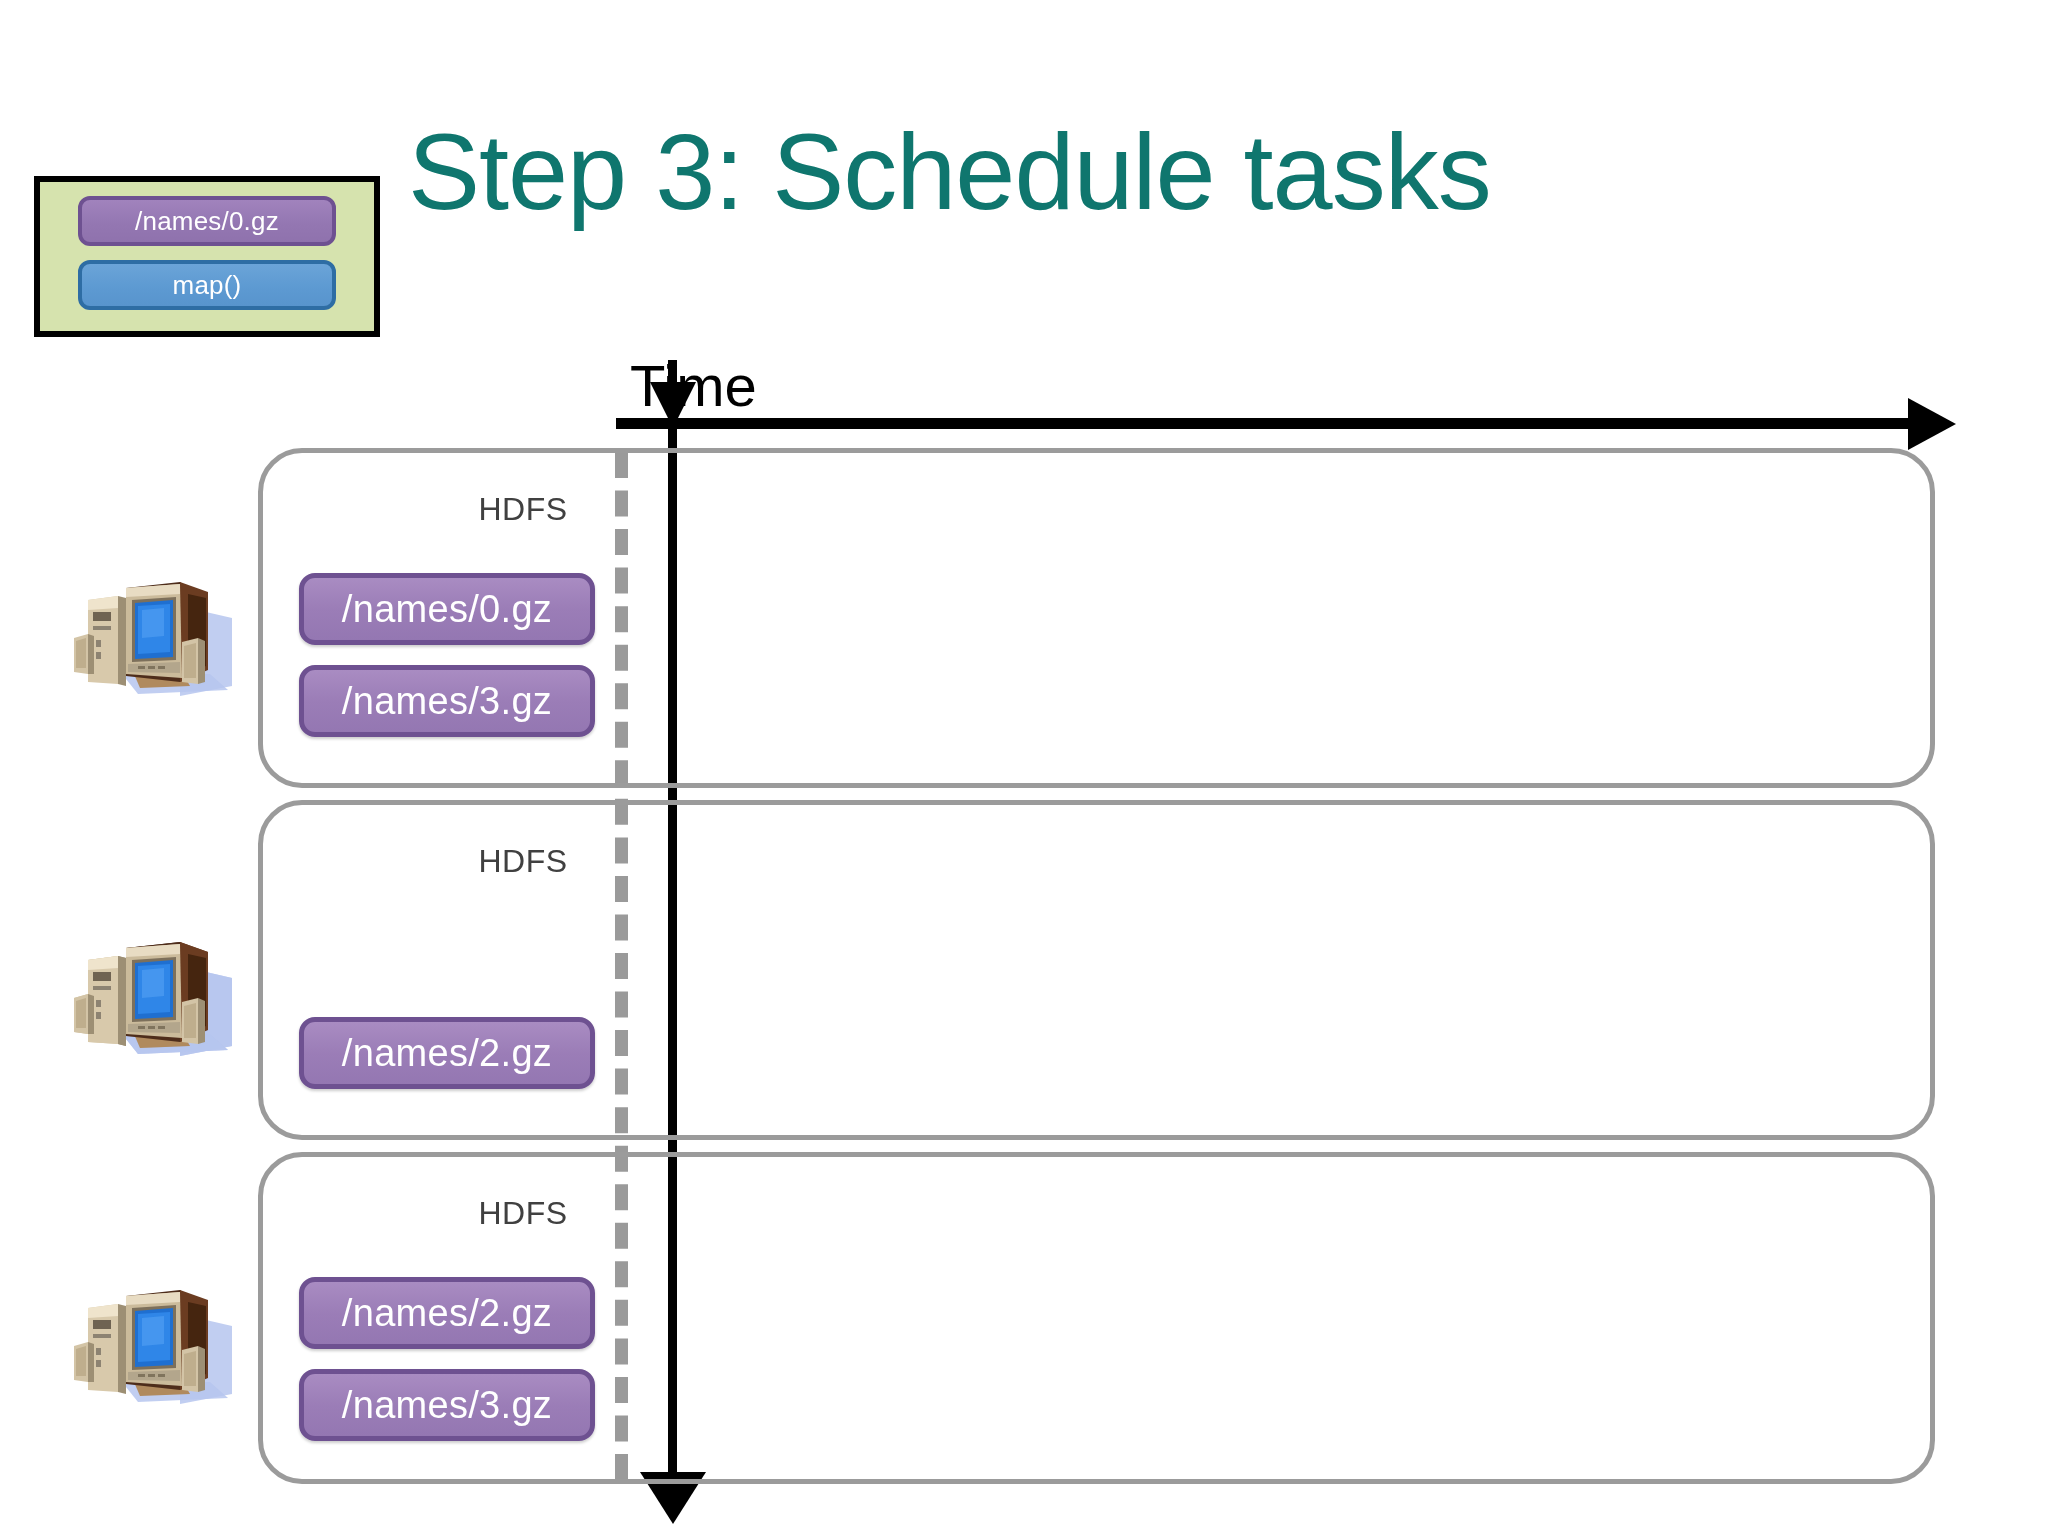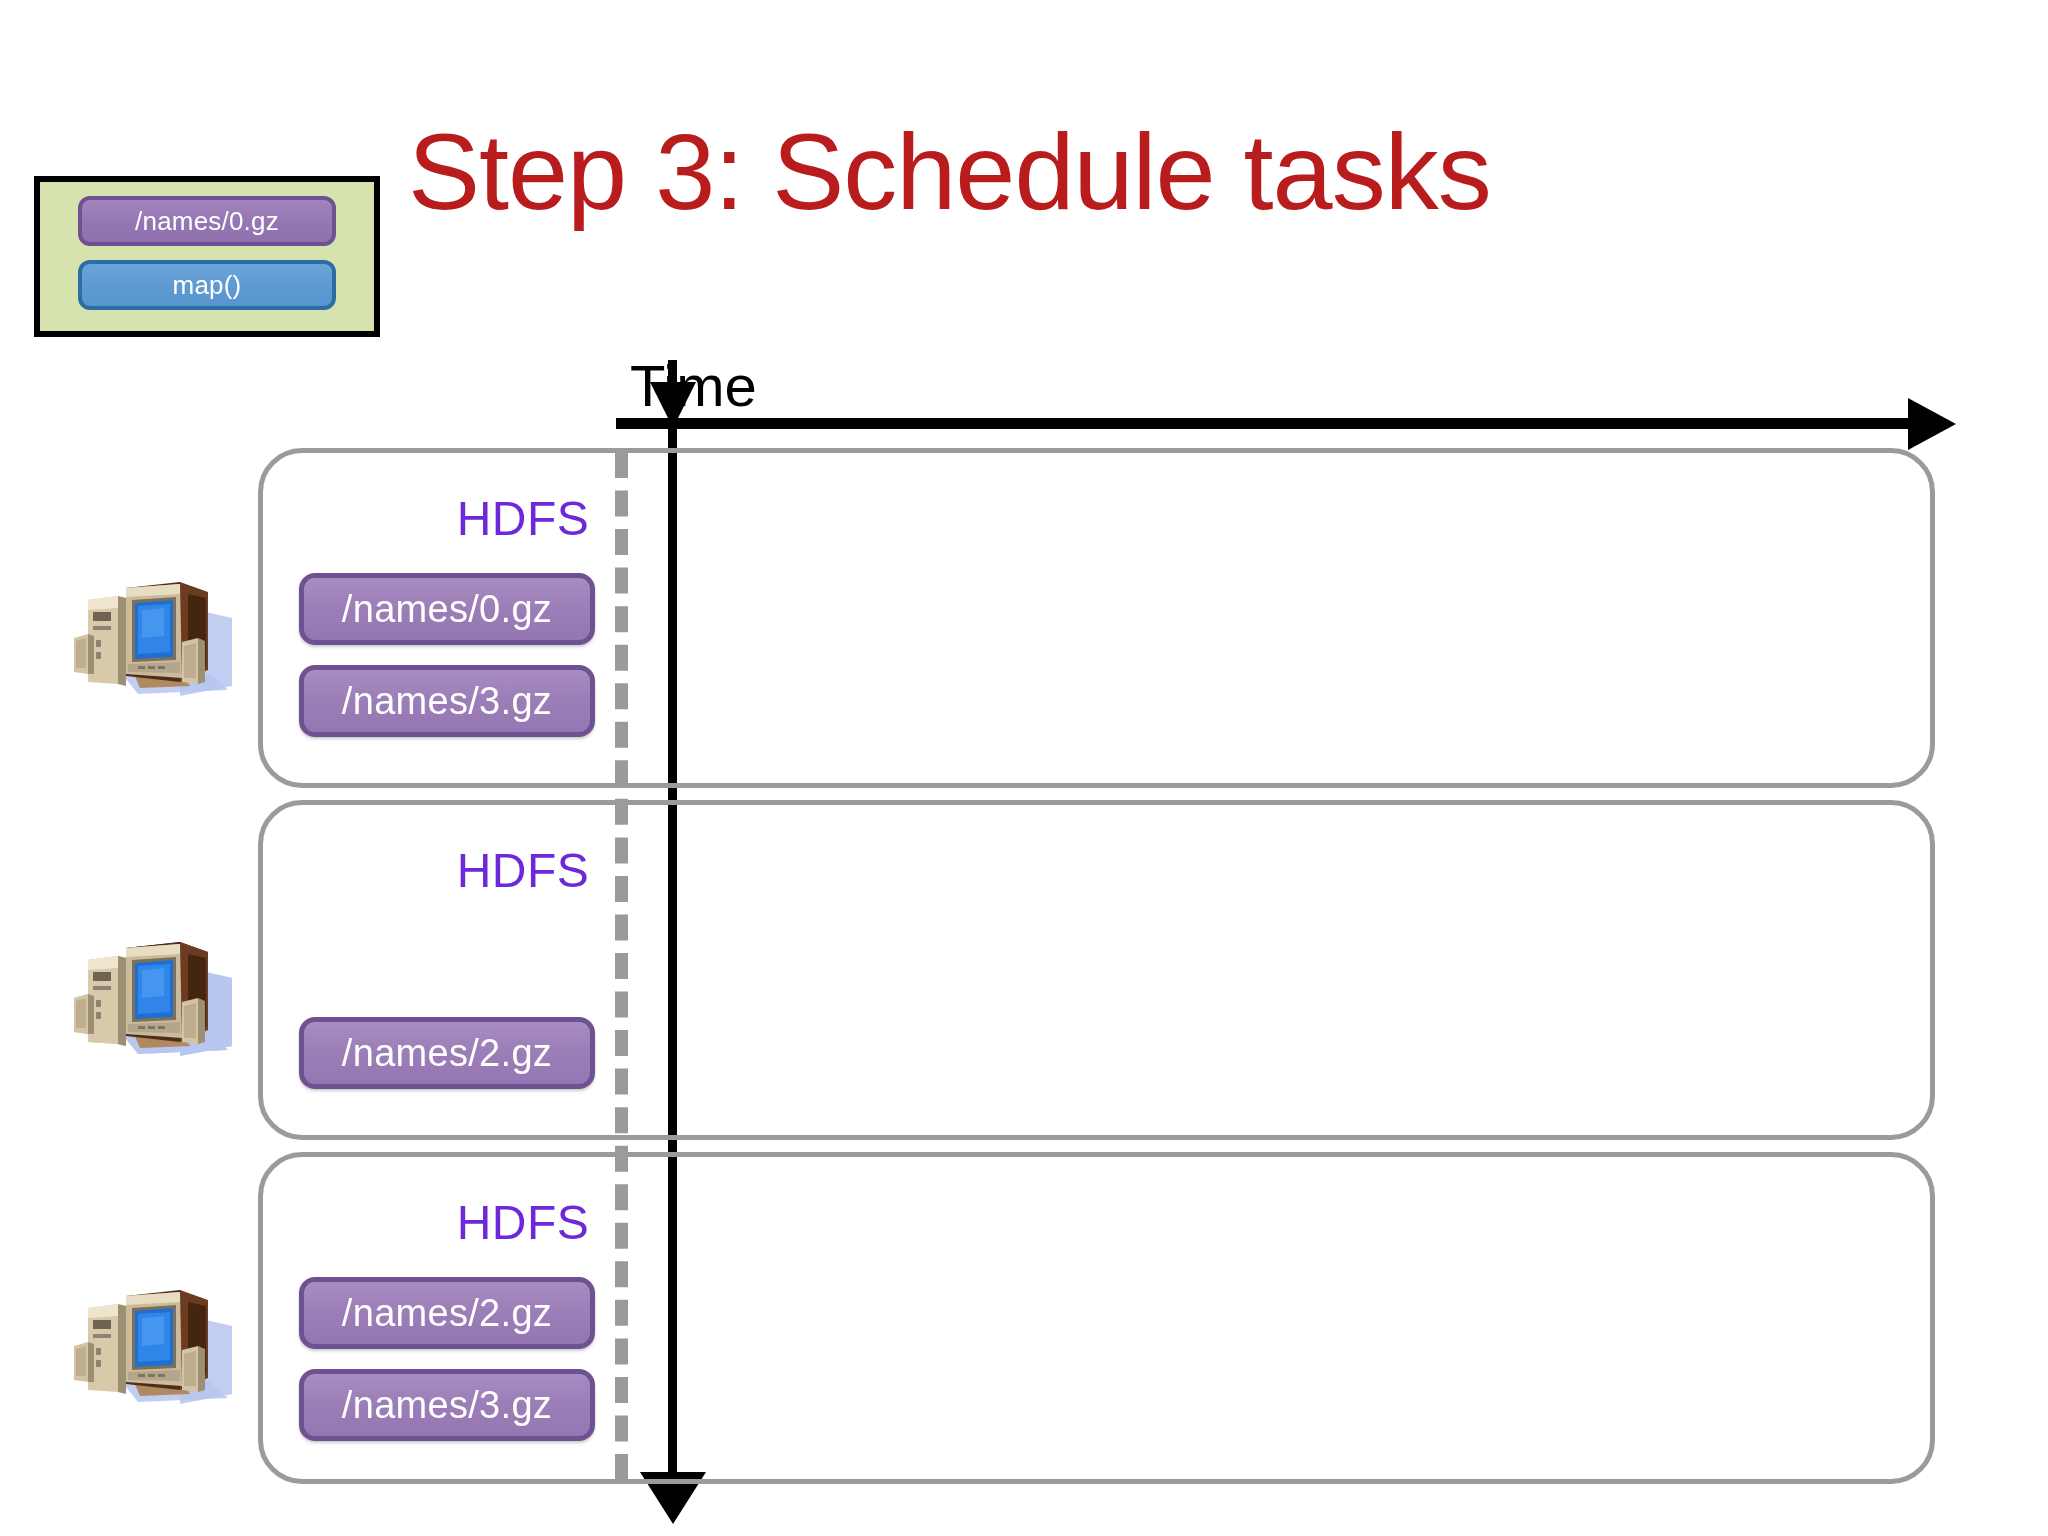--- a/index.html
+++ b/index.html
@@ -3,21 +3,21 @@
 <meta charset="utf-8">
 <style>
   html,body{margin:0;padding:0;background:#ffffff;}
   body{width:2048px;height:1536px;position:relative;overflow:hidden;
        font-family:"Liberation Sans","DejaVu Sans",sans-serif;}
 
   
   #page-title{
     position:absolute; left:408px; top:118px;
     font-size:108px; font-weight:400; letter-spacing:-1px;
-    color:#b91c1c; line-height:1; white-space:nowrap;text-align:center;
+    color:#0f766e; line-height:1; white-space:nowrap;text-align:center;
   }
 
   
   #legend-box{
     position:absolute; left:34px; top:176px; width:334px; height:77px;
     background:#d6e3ae; border:6px solid #000; box-sizing:content-box;
     padding:14px 0 14px 0; height:auto;
   }
   .legend-pill{
     width:258px; height:50px; margin:0 auto 14px auto;
@@ -73,21 +73,21 @@
     position:absolute; left:258px; width:1677px;
     border:5px solid #9b9b9b; border-radius:44px; box-sizing:border-box;
     background:transparent;
   }
   #host-0{top:448px;  height:340px;}
   #host-1{top:800px;  height:340px;}
   #host-2{top:1152px; height:332px;}
 
   .hdfs-label{
     position:absolute; left:0; top:38px; width:520px; text-align:center;
-    font-size:48px; color:#6d28d9; letter-spacing:.5px;
+    font-size:32px; color:#404040; letter-spacing:.5px;
   }
   .file-pill{
     position:absolute; left:36px; width:296px; height:72px;
     border-radius:16px; box-sizing:border-box;
     border:5px solid #6e5191;
     background:linear-gradient(180deg,#a98cc2 0%,#9b7db7 50%,#9477b2 100%);
     display:flex; align-items:center; justify-content:center;
     color:#fff; font-size:38px; letter-spacing:.3px;
     box-shadow:0 2px 3px rgba(0,0,0,.20);
   }

